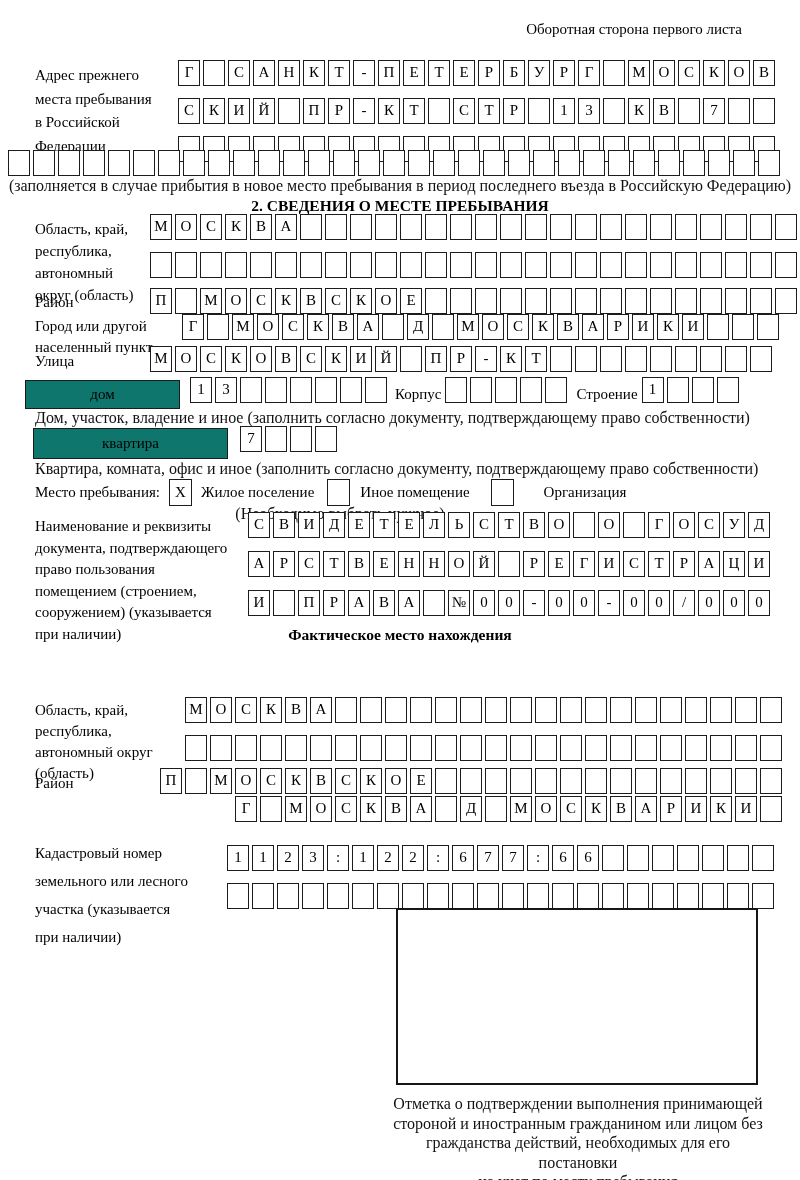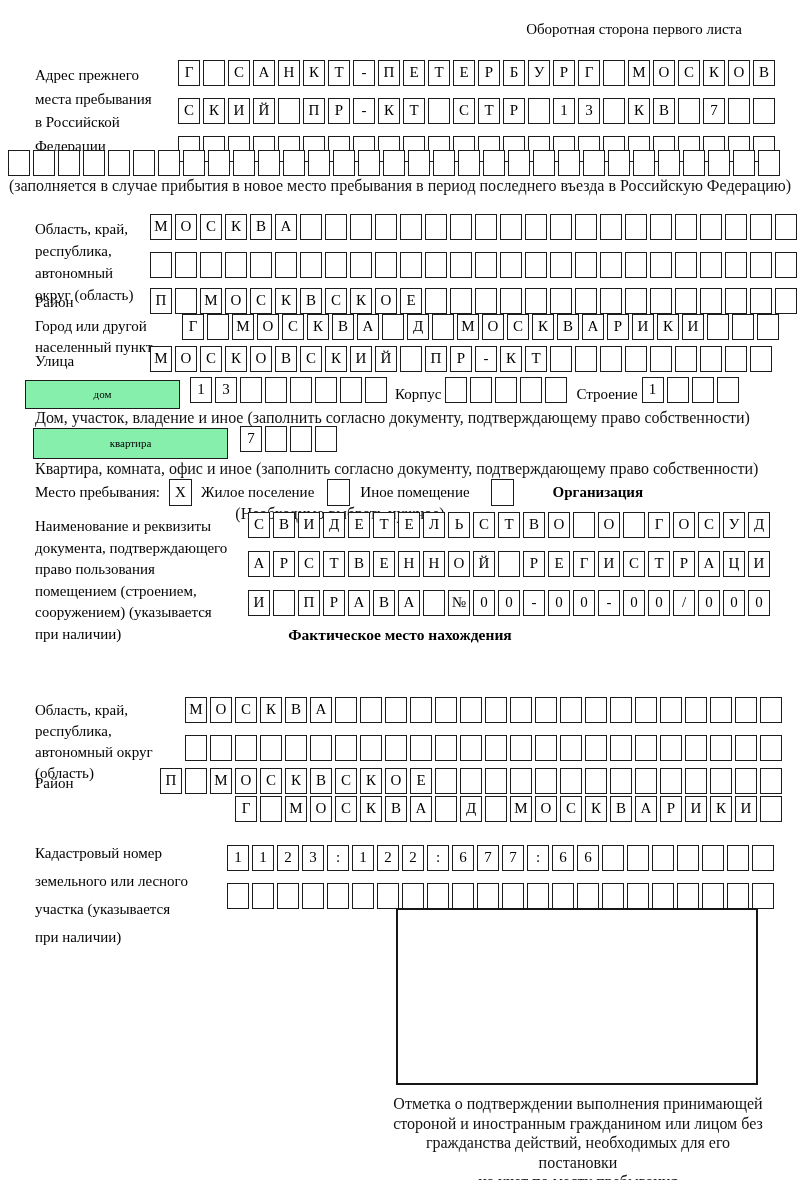--- a/index.html
+++ b/index.html
@@ -9,21 +9,21 @@
   .lbl{font-size:15px;line-height:22px;white-space:pre-line;}
   .note{font-size:16px;color:#111;}
   .center{text-align:center;width:800px;left:0;}
   .bold{font-weight:bold;}
   .cells{white-space:nowrap;font-size:0;height:34px;margin-bottom:4px;}
   .cell{display:inline-block;box-sizing:border-box;width:22px;height:26px;margin-right:3px;
         border:1.6px solid #1c1c1c;font-size:15px;line-height:23px;text-align:center;
         vertical-align:top;background:#fff;}
   .flexrow{display:flex;align-items:center;}
   .labelbox{box-sizing:border-box;border:1.7px solid #1c1c1c;height:29px;
-            font-size:11px;line-height:26px;text-align:center;background:#86efac;}
+            font-size:15px;line-height:26px;text-align:center;background:#0f766e;}
   .cbox{display:inline-block;box-sizing:border-box;width:23px;height:27px;
         border:1.7px solid #1c1c1c;font-size:15px;line-height:24px;text-align:center;
         vertical-align:middle;}
   .opt-label{font-size:15px;}
   #confirm-box{box-sizing:border-box;border:2px solid #161616;background:#fff;}
 </style>
 </head>
 <body>
 
 <div id="page">
@@ -35,20 +35,21 @@
 
   <div class="abs lbl" style="top:18px;right:58px;">Оборотная сторона первого листа</div>
   <div class="abs" style="left:178px;top:60px;">
     <div class="cells"><span class="cell">Г</span><span class="cell"></span><span class="cell">С</span><span class="cell">А</span><span class="cell">Н</span><span class="cell">К</span><span class="cell">Т</span><span class="cell">-</span><span class="cell">П</span><span class="cell">Е</span><span class="cell">Т</span><span class="cell">Е</span><span class="cell">Р</span><span class="cell">Б</span><span class="cell">У</span><span class="cell">Р</span><span class="cell">Г</span><span class="cell"></span><span class="cell">М</span><span class="cell">О</span><span class="cell">С</span><span class="cell">К</span><span class="cell">О</span><span class="cell">В</span></div>
     <div class="cells"><span class="cell">С</span><span class="cell">К</span><span class="cell">И</span><span class="cell">Й</span><span class="cell"></span><span class="cell">П</span><span class="cell">Р</span><span class="cell">-</span><span class="cell">К</span><span class="cell">Т</span><span class="cell"></span><span class="cell">С</span><span class="cell">Т</span><span class="cell">Р</span><span class="cell"></span><span class="cell">1</span><span class="cell">3</span><span class="cell"></span><span class="cell">К</span><span class="cell">В</span><span class="cell"></span><span class="cell">7</span><span class="cell"></span><span class="cell"></span></div>
     <div class="cells"><span class="cell"></span><span class="cell"></span><span class="cell"></span><span class="cell"></span><span class="cell"></span><span class="cell"></span><span class="cell"></span><span class="cell"></span><span class="cell"></span><span class="cell"></span><span class="cell"></span><span class="cell"></span><span class="cell"></span><span class="cell"></span><span class="cell"></span><span class="cell"></span><span class="cell"></span><span class="cell"></span><span class="cell"></span><span class="cell"></span><span class="cell"></span><span class="cell"></span><span class="cell"></span><span class="cell"></span></div>
   </div>
   <div class="abs cells" style="left:8px;top:150px;"><span class="cell"></span><span class="cell"></span><span class="cell"></span><span class="cell"></span><span class="cell"></span><span class="cell"></span><span class="cell"></span><span class="cell"></span><span class="cell"></span><span class="cell"></span><span class="cell"></span><span class="cell"></span><span class="cell"></span><span class="cell"></span><span class="cell"></span><span class="cell"></span><span class="cell"></span><span class="cell"></span><span class="cell"></span><span class="cell"></span><span class="cell"></span><span class="cell"></span><span class="cell"></span><span class="cell"></span><span class="cell"></span><span class="cell"></span><span class="cell"></span><span class="cell"></span><span class="cell"></span><span class="cell"></span><span class="cell"></span></div>
   <div class="abs note center" style="top:177px;">(заполняется в случае прибытия в новое место пребывания в период последнего въезда в Российскую Федерацию)</div>
 
+  <div class="abs center bold" style="top:197px;font-size:15.5px;">2. СВЕДЕНИЯ О МЕСТЕ ПРЕБЫВАНИЯ</div>
 
   <div class="abs lbl" style="left:35px;top:218px;">Область, край,
 республика,
 автономный
 округ (область)</div>
   <div class="abs" style="left:150px;top:214px;">
     <div class="cells"><span class="cell">М</span><span class="cell">О</span><span class="cell">С</span><span class="cell">К</span><span class="cell">В</span><span class="cell">А</span><span class="cell"></span><span class="cell"></span><span class="cell"></span><span class="cell"></span><span class="cell"></span><span class="cell"></span><span class="cell"></span><span class="cell"></span><span class="cell"></span><span class="cell"></span><span class="cell"></span><span class="cell"></span><span class="cell"></span><span class="cell"></span><span class="cell"></span><span class="cell"></span><span class="cell"></span><span class="cell"></span><span class="cell"></span><span class="cell"></span></div>
     <div class="cells"><span class="cell"></span><span class="cell"></span><span class="cell"></span><span class="cell"></span><span class="cell"></span><span class="cell"></span><span class="cell"></span><span class="cell"></span><span class="cell"></span><span class="cell"></span><span class="cell"></span><span class="cell"></span><span class="cell"></span><span class="cell"></span><span class="cell"></span><span class="cell"></span><span class="cell"></span><span class="cell"></span><span class="cell"></span><span class="cell"></span><span class="cell"></span><span class="cell"></span><span class="cell"></span><span class="cell"></span><span class="cell"></span><span class="cell"></span></div>
   </div>
 
@@ -78,21 +79,21 @@
   </div>
   <div class="abs note" style="left:35px;top:460px;">Квартира, комната, офис и иное (заполнить согласно документу, подтверждающему право собственности)</div>
 
   <div class="abs flexrow" style="left:35px;top:479px;">
     <span class="opt-label">Место пребывания:</span>
     <span class="cbox" style="margin-left:9px;">X</span>
     <span class="opt-label" style="margin-left:9px;">Жилое поселение</span>
     <span class="cbox" style="margin-left:13px;"></span>
     <span class="opt-label" style="margin-left:10px;">Иное помещение</span>
     <span class="cbox" style="margin-left:21px;"></span>
-    <span class="opt-label" style="margin-left:39px;font-weight:bold;">Организация</span>
+    <span class="opt-label" style="margin-left:30px;">Организация</span>
   </div>
   <div class="abs note" style="left:0;top:505px;width:680px;text-align:center;">(Необходимо выбрать нужное)</div>
 
   <div class="abs lbl" style="left:35px;top:516px;line-height:21.5px;">Наименование и реквизиты
 документа, подтверждающего
 право пользования
 помещением (строением,
 сооружением) (указывается
 при наличии)</div>
   <div class="abs" style="left:248px;top:512px;">

